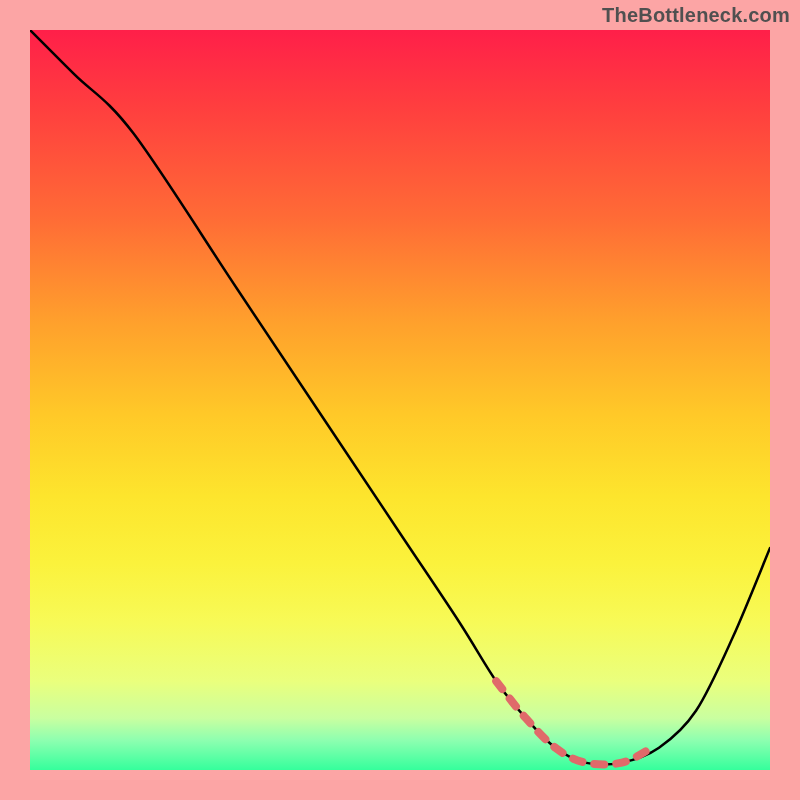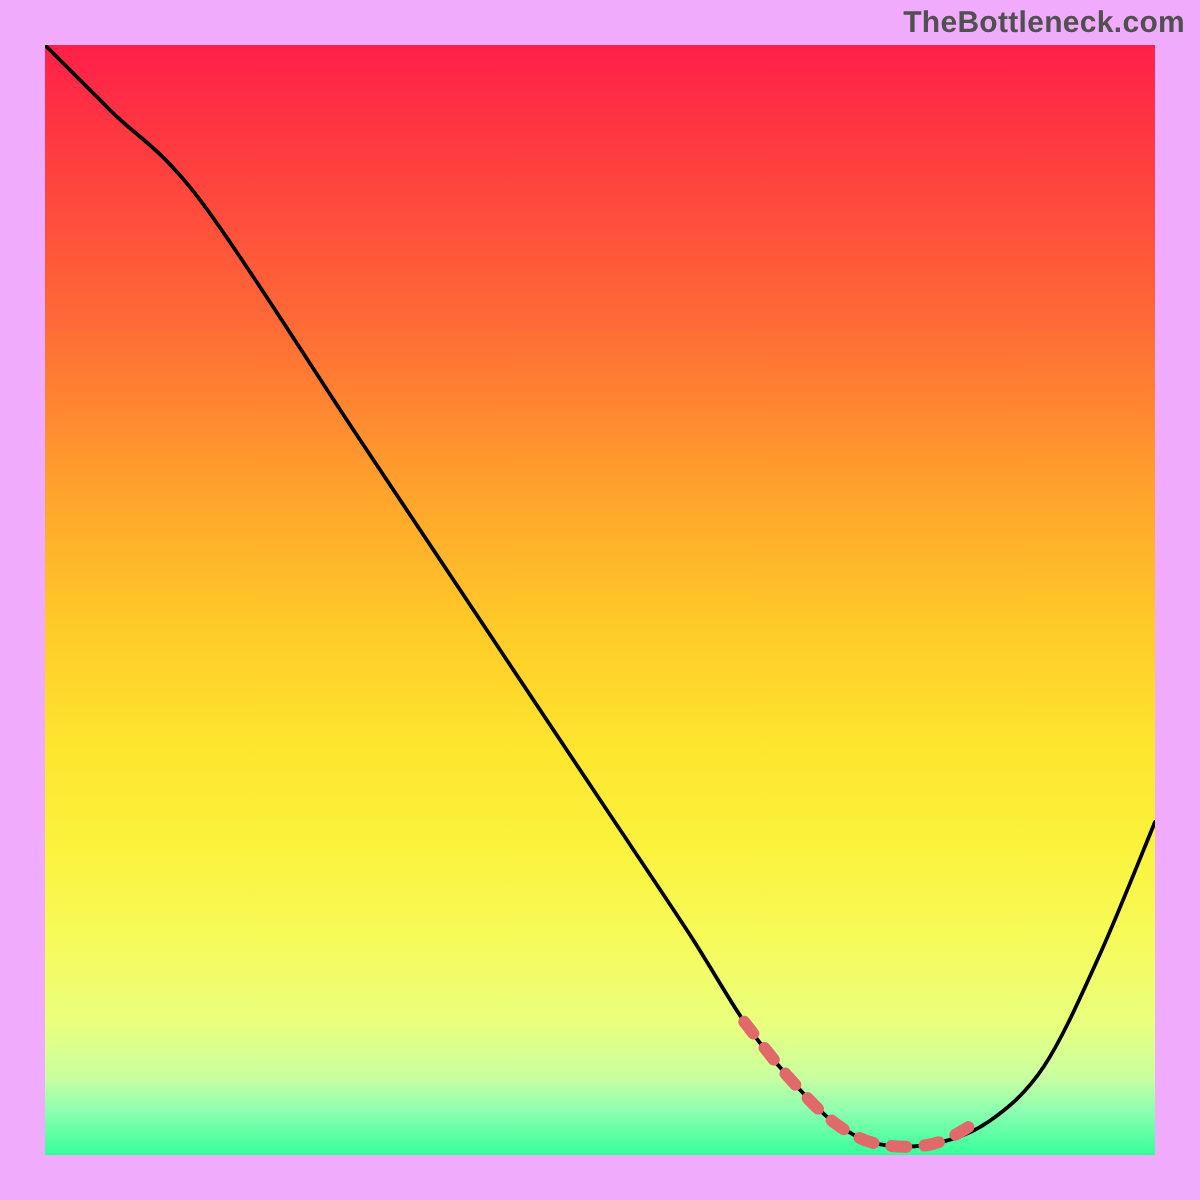--- a/index.html
+++ b/index.html
@@ -8,21 +8,21 @@
     background: #000;
     width: 800px;
     height: 800px;
     overflow: hidden;
     font-family: Arial, Helvetica, sans-serif;
   }
   .root {
     position: relative;
     width: 800px;
     height: 800px;
-    background: #f0abfc;
+    background: #fca5a5;
   }
   .watermark {
     position: absolute;
     top: 4px;
     right: 10px;
     color: #505050;
     font-size: 20px;
     font-weight: 600;
     letter-spacing: 0.2px;
     z-index: 3;

